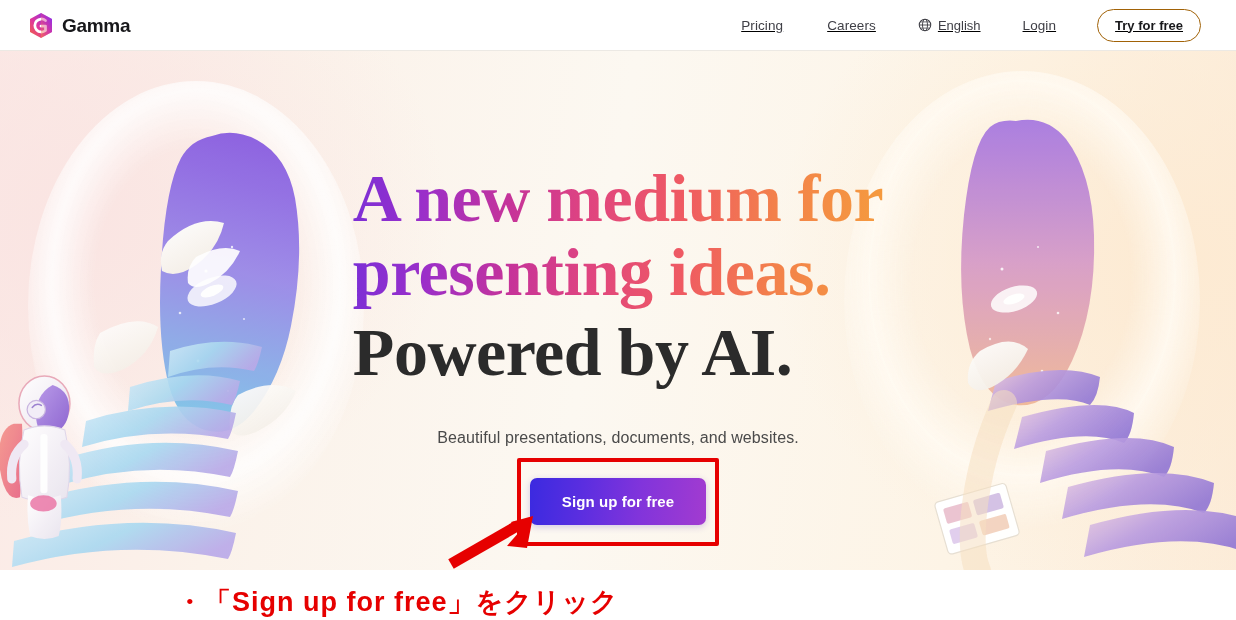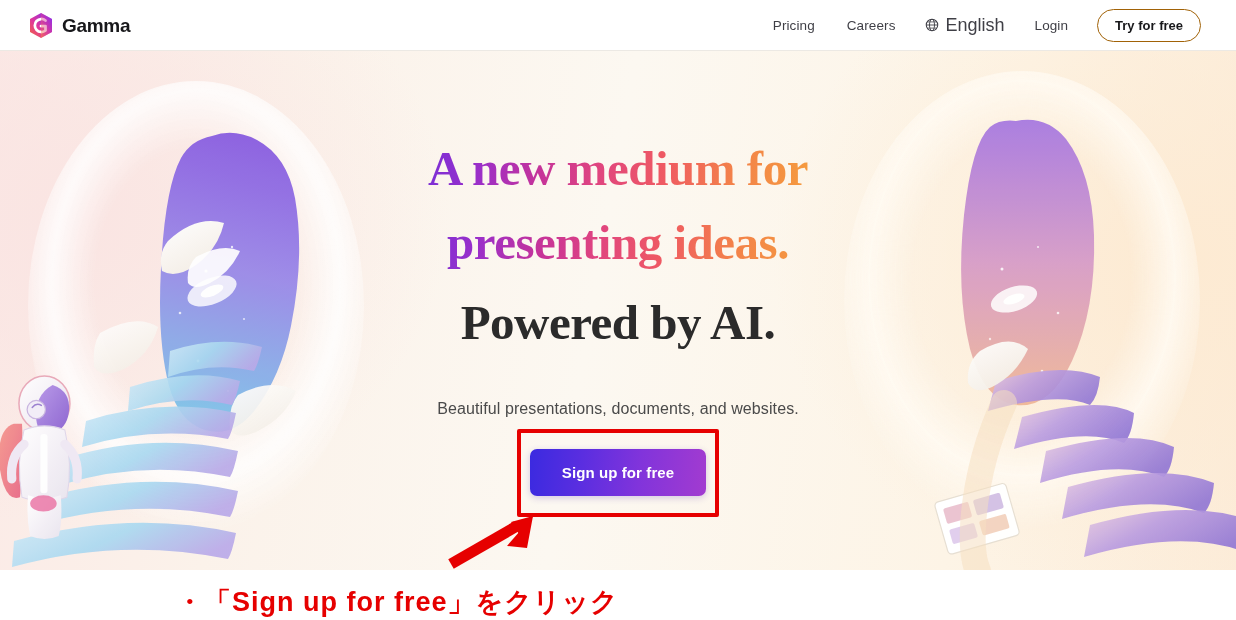--- a/index.html
+++ b/index.html
@@ -20,30 +20,30 @@
     z-index:30;
   }
   .brand { display:flex; align-items:center; gap:9px; margin-left:29px; }
   .brand-mark { width:24px; height:25px; display:block; }
   .brand-name {
     font-size:19px; font-weight:bold; color:#18181b;
     letter-spacing:-0.3px; line-height:1;
   }
   .nav-right {
     margin-left:auto; margin-right:35px;
-    display:flex; align-items:center; gap:0px;
+    display:flex; align-items:center; gap:12px;text-decoration:underline;
   }
   .nav-link {
     font-size:13.5px; color:#3f3f46;
     padding:6px 16px; cursor:pointer;
     white-space:nowrap; letter-spacing:.1px;
   }
   .nav-lang {
     display:flex; align-items:center; gap:6px;
-    font-size:18px; color:#3f3f46;
+    font-size:13px; color:#3f3f46;
     padding:6px 14px; cursor:pointer; white-space:nowrap;
   }
   .globe-ico { width:14px; height:14px; display:block; flex:0 0 auto; }
   .try-btn {
     margin-left:13px;
     font-size:13px; font-weight:bold; color:#18181b;
     background:#fff; border:1px solid #a16207;
     border-radius:999px; padding:8px 17px;
     cursor:pointer; white-space:nowrap;
   }
@@ -60,23 +60,23 @@
   .hero-art { position:absolute; inset:0; pointer-events:none; }
 
   
   .hero-text {
     position:absolute; top:0; left:0; width:1236px; height:519px;
     display:flex; flex-direction:column; align-items:center;
     z-index:10;
   }
   .headline {
     font-family:"Liberation Serif", serif;
-    font-size:49px; line-height:74px;
-    text-align:center; letter-spacing:-0.5px;
-    margin-top:81px;
+    font-size:68px; line-height:74px;
+    letter-spacing:-0.5px;
+    margin-top:110px;
   }
   .hl-grad {
     background:linear-gradient(95deg,#7b2fd6 0%,#9b2fc9 14%,#c63399 30%,#e0457f 45%,#ef5a62 62%,#f3824a 80%,#f59b3e 100%);
     -webkit-background-clip:text; background-clip:text;
     -webkit-text-fill-color:transparent; color:transparent;
     display:block;
   }
   .hl-dark { display:block; color:#2b2b2b; margin-top:6px; }
   .subtitle {
     margin-top:35px;

